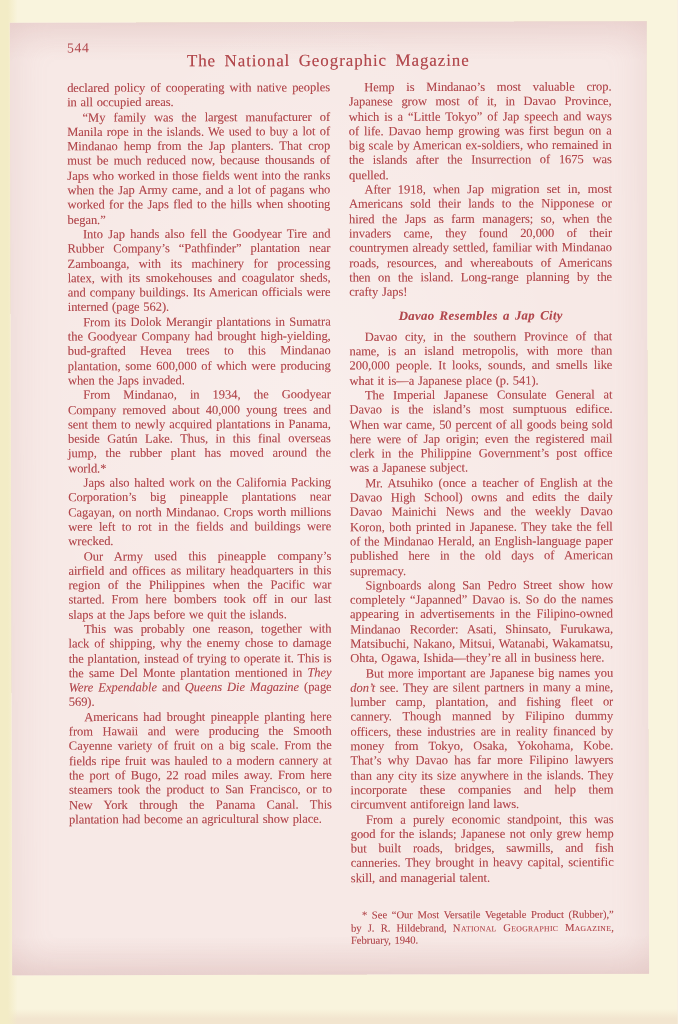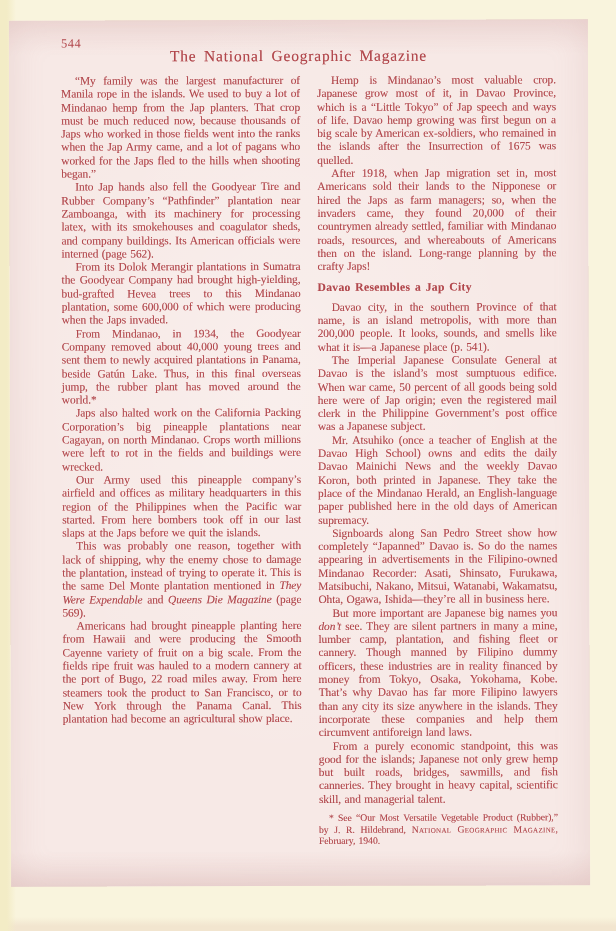--- a/index.html
+++ b/index.html
@@ -65,66 +65,68 @@
     letter-spacing:-0.05px;
     hyphens:auto;
     -webkit-hyphens:auto;
     text-shadow:0 0 0.5px rgba(178,72,77,0.45);
   }
   .col p{text-indent:14px;}
   .col p.noindent{text-indent:0;}
   .subhead{
     font-size:11.6px;
     font-weight:700;
-    text-align:left;
+    text-align:center;
     text-indent:0;
     letter-spacing:0.3px;
     word-spacing:1.5px;
     margin:8px 0 6px 0;
+    font-style:italic;
   }
   .it{font-style:italic;margin-top:44px;}
   .sc{font-variant:small-caps;letter-spacing:0.3px;}
   .footnote{
-    margin-top:6px;
+    margin-top:21px;
     font-size:9.7px;
     line-height:11.5px;
     text-indent:10px !important;
     word-spacing:0.8px;
   }
 </style>
 </head>
 <body>
 
 <div class="scan">
 
   <header class="pagehead">
     <span class="pagenum">544</span>
     <div class="journal">The National Geographic Magazine</div>
   </header>
 
   <div class="cols">
 
     <div class="col">
+      <p class="noindent">declared policy of cooperating with native peoples in all occupied areas.</p>
       <p>“My family was the largest manufacturer of Manila rope in the islands. We used to buy a lot of Mindanao hemp from the Jap planters. That crop must be much reduced now, because thousands of Japs who worked in those fields went into the ranks when the Jap Army came, and a lot of pagans who worked for the Japs fled to the hills when shooting began.”</p>
       <p>Into Jap hands also fell the Goodyear Tire and Rubber Company’s “Pathfinder” plantation near Zamboanga, with its machinery for processing latex, with its smokehouses and coagulator sheds, and company buildings. Its American officials were interned (page 562).</p>
       <p>From its Dolok Merangir plantations in Sumatra the Goodyear Company had brought high-yielding, bud-grafted Hevea trees to this Mindanao plantation, some 600,000 of which were producing when the Japs invaded.</p>
       <p>From Mindanao, in 1934, the Goodyear Company removed about 40,000 young trees and sent them to newly acquired plantations in Panama, beside Gatún Lake. Thus, in this final overseas jump, the rubber plant has moved around the world.*</p>
       <p>Japs also halted work on the California Packing Corporation’s big pineapple plantations near Cagayan, on north Mindanao. Crops worth millions were left to rot in the fields and buildings were wrecked.</p>
       <p>Our Army used this pineapple company’s airfield and offices as military headquarters in this region of the Philippines when the Pacific war started. From here bombers took off in our last slaps at the Japs before we quit the islands.</p>
       <p><span>This was probably one reason, together with lack of shipping, why the enemy chose to damage the plantation, instead of trying to operate it. This is the same Del Monte plantation mentioned in </span><span class="it">They Were Expendable</span><span> and </span><span class="it">Queens Die Magazine</span><span> (page 569).</span></p>
       <p>Americans had brought pineapple planting here from Hawaii and were producing the Smooth Cayenne variety of fruit on a big scale. From the fields ripe fruit was hauled to a modern cannery at the port of Bugo, 22 road miles away. From here steamers took the product to San Francisco, or to New York through the Panama Canal. This plantation had become an agricultural show place.</p>
     </div>
 
     <div class="col">
       <p>Hemp is Mindanao’s most valuable crop. Japanese grow most of it, in Davao Province, which is a “Little Tokyo” of Jap speech and ways of life. Davao hemp growing was first begun on a big scale by American ex-soldiers, who remained in the islands after the Insurrection of 1675 was quelled.</p>
       <p>After 1918, when Jap migration set in, most Americans sold their lands to the Nipponese or hired the Japs as farm managers; so, when the invaders came, they found 20,000 of their countrymen already settled, familiar with Mindanao roads, resources, and whereabouts of Americans then on the island. Long-range planning by the crafty Japs!</p>
       <h2 class="subhead">Davao Resembles a Jap City</h2>
       <p>Davao city, in the southern Province of that name, is an island metropolis, with more than 200,000 people. It looks, sounds, and smells like what it is—a Japanese place (p. 541).</p>
       <p>The Imperial Japanese Consulate General at Davao is the island’s most sumptuous edifice. When war came, 50 percent of all goods being sold here were of Jap origin; even the registered mail clerk in the Philippine Government’s post office was a Japanese subject.</p>
-      <p>Mr. Atsuhiko (once a teacher of English at the Davao High School) owns and edits the daily Davao Mainichi News and the weekly Davao Koron, both printed in Japanese. They take the place of the Mindanao Herald, an English-language paper published here in the old days of American supremacy.</p>
+      <p>Mr. Atsuhiko (once a teacher of English at the Davao High School) owns and edits the daily Davao Mainichi News and the weekly Davao Koron, both printed in Japanese. They take the fell of the Mindanao Herald, an English-language paper published here in the old days of American supremacy.</p>
       <p>Signboards along San Pedro Street show how completely “Japanned” Davao is. So do the names appearing in advertisements in the Filipino-owned Mindanao Recorder: Asati, Shinsato, Furukawa, Matsibuchi, Nakano, Mitsui, Watanabi, Wakamatsu, Ohta, Ogawa, Ishida—they’re all in business here.</p>
       <p><span>But more important are Japanese big names you </span><span class="it">don’t</span><span> see. They are silent partners in many a mine, lumber camp, plantation, and fishing fleet or cannery. Though manned by Filipino dummy officers, these industries are in reality financed by money from Tokyo, Osaka, Yokohama, Kobe. That’s why Davao has far more Filipino lawyers than any city its size anywhere in the islands. They incorporate these companies and help them circumvent antiforeign land laws.</span></p>
       <p>From a purely economic standpoint, this was good for the islands; Japanese not only grew hemp but built roads, bridges, sawmills, and fish canneries. They brought in heavy capital, scientific skill, and managerial talent.</p>
       <p class="footnote"><span>* See “Our Most Versatile Vegetable Product (Rubber),” by J. R. Hildebrand, </span><span class="sc">National Geographic Magazine</span><span>, February, 1940.</span></p>
     </div>
 
   </div>
 </div>
 
 </body></html>

